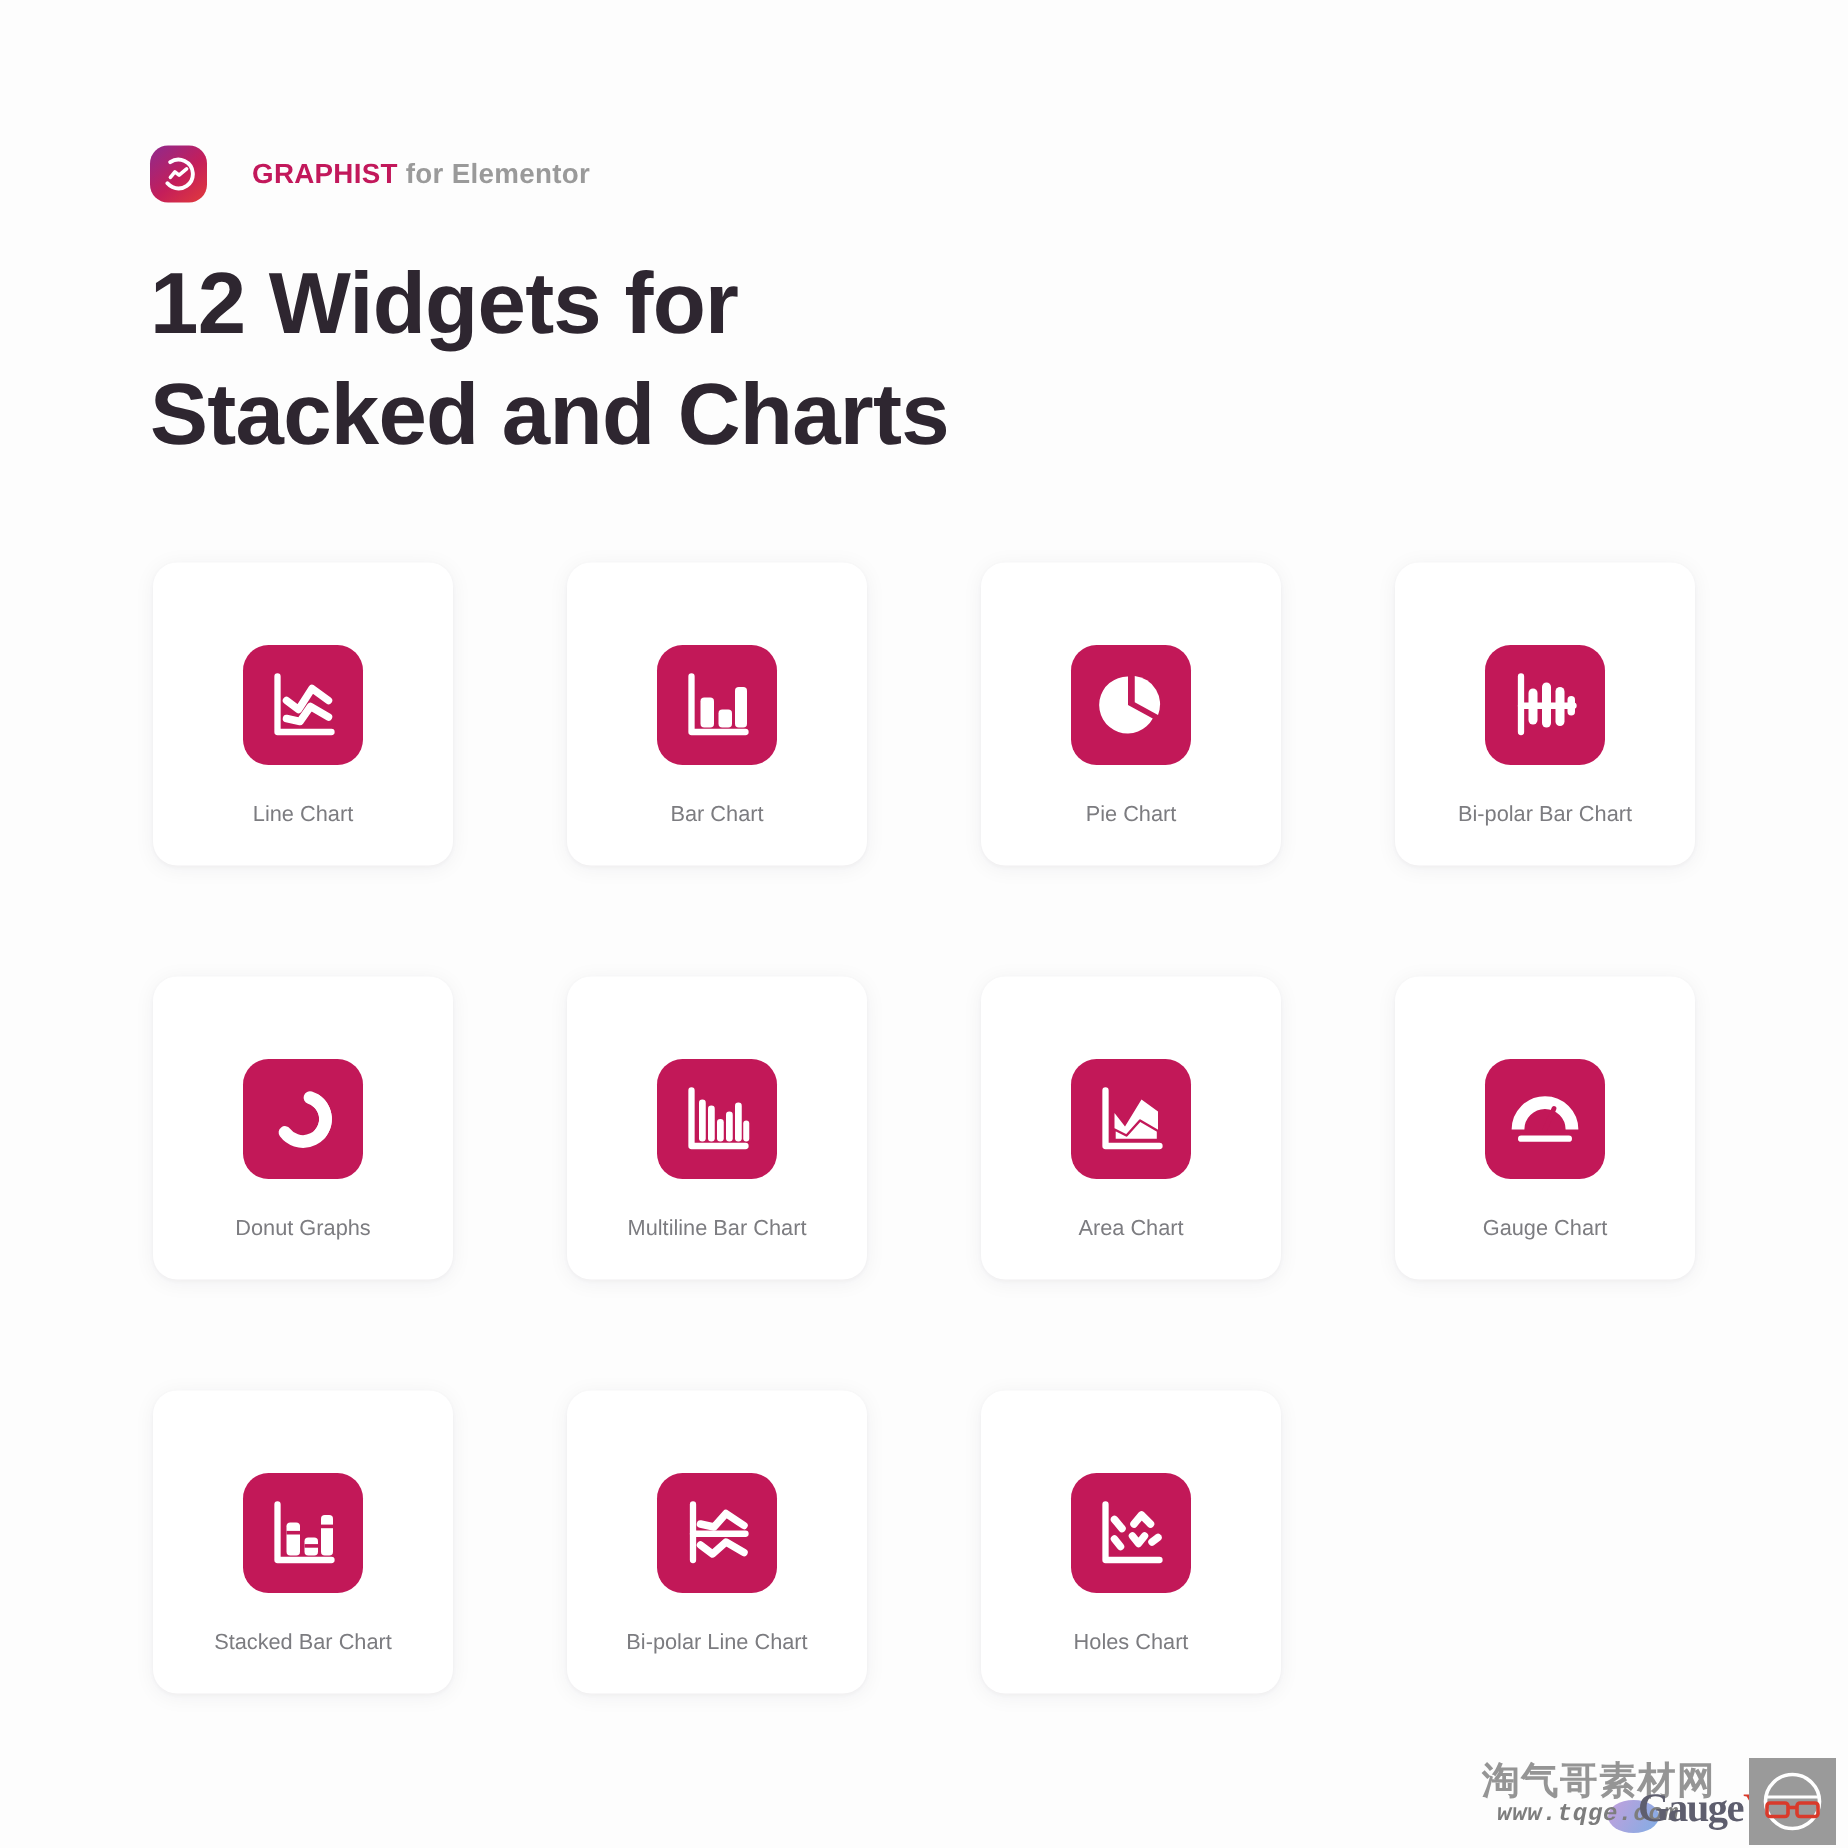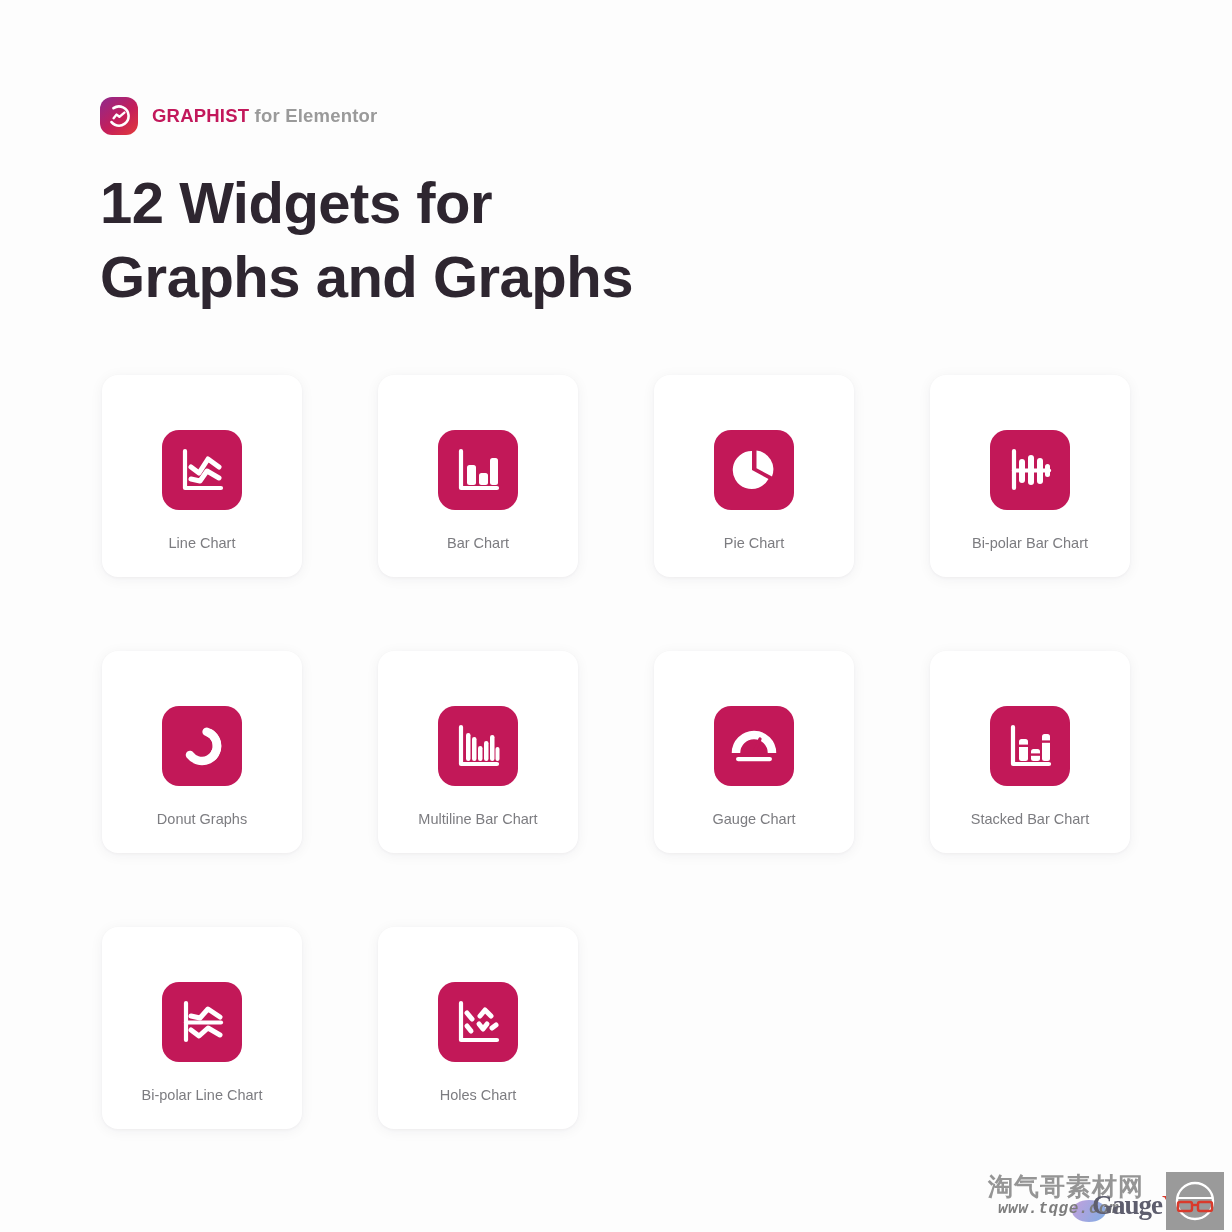--- a/index.html
+++ b/index.html
@@ -23,21 +23,21 @@
     background: #fdfdfd;
   }
 
   
   .brand-row {
     position: absolute;
     left: 100px;
     top: 96px;
     display: flex;
     align-items: center;
-    gap: 14px;
+    gap: 30px;
     height: 40px;
   }
 
   .brand-logo {
     width: 38px;
     height: 38px;
     border-radius: 12px;
     background: linear-gradient(140deg, #8e2a8e 0%, #c41e5a 55%, #e23b3b 100%);
     display: flex;
     align-items: center;
@@ -189,21 +189,21 @@
     <svg width="24" height="24" viewBox="0 0 24 24">
       <path d="M12 2.4 A9.6 9.6 0 1 1 11.9 2.4" fill="none" stroke="#ffffff" stroke-width="2.6" stroke-linecap="round" stroke-dasharray="44 16" transform="rotate(-35 12 12)"></path>
       <path d="M6.6 14.2 L9.6 10.6 L12.4 12.8 L17.4 8.6" fill="none" stroke="#ffffff" stroke-width="2.4" stroke-linecap="round" stroke-linejoin="round"></path>
     </svg>
   </div>
   <div class="brand-text"><span class="brand-name">GRAPHIST</span><span class="brand-suffix"> for Elementor</span></div>
 </div>
 
 <h1 class="headline">
   <span class="headline-line">12 Widgets for</span>
-  <span class="headline-line">Graphs and Graphs</span>
+  <span class="headline-line">Stacked and Charts</span>
 </h1>
 
 <div class="grid">
 
   <div class="card">
     <div class="card-icon">
       <svg width="48" height="48" viewBox="0 0 48 48">
         <path d="M7 5 V42 H43" fill="none" stroke="#fff" stroke-width="4.2" stroke-linecap="round" stroke-linejoin="round"></path>
         <path d="M13 21 L21 27 L30 13 L41 21" fill="none" stroke="#fff" stroke-width="5" stroke-linecap="round" stroke-linejoin="round"></path>
         <path d="M13 33 L22 35 L29 25 L41 32" fill="none" stroke="#fff" stroke-width="5" stroke-linecap="round" stroke-linejoin="round"></path>
@@ -267,20 +267,30 @@
         <rect x="18" y="15" width="4.5" height="24" rx="2.2" fill="#fff"></rect>
         <rect x="24" y="24" width="4.5" height="15" rx="2.2" fill="#fff"></rect>
         <rect x="30" y="19" width="4.5" height="20" rx="2.2" fill="#fff"></rect>
         <rect x="36" y="13" width="4.5" height="26" rx="2.2" fill="#fff"></rect>
         <rect x="41.5" y="25" width="4" height="14" rx="2" fill="#fff"></rect>
       </svg>
     </div>
     <div class="card-label">Multiline Bar Chart</div>
   </div>
 
+  <div class="card">
+    <div class="card-icon">
+      <svg width="48" height="48" viewBox="0 0 48 48">
+        <path d="M7 5 V42 H43" fill="none" stroke="#fff" stroke-width="4.2" stroke-linecap="round" stroke-linejoin="round"></path>
+        <path d="M13 20 L20 29 L31 11 L42 19 L42 36 L13 36 Z" fill="#fff"></path>
+        <path d="M13 31 L21 35 L30 25 L42 32 L42 38 L13 38 Z" fill="#fff" stroke="#c21858" stroke-width="1.6" stroke-linejoin="round"></path>
+      </svg>
+    </div>
+    <div class="card-label">Area Chart</div>
+  </div>
 
   <div class="card">
     <div class="card-icon">
       <svg width="48" height="48" viewBox="0 0 48 48">
         <path d="M6 31 A18 18 0 0 1 42 31" fill="none" stroke="#fff" stroke-width="8.5" stroke-linecap="butt"></path>
         <path d="M24 31 L30 17" fill="none" stroke="#c21858" stroke-width="3.2" stroke-linecap="round"></path>
         <rect x="6" y="35" width="36" height="4.2" rx="2.1" fill="#fff"></rect>
       </svg>
     </div>
     <div class="card-label">Gauge Chart</div>

